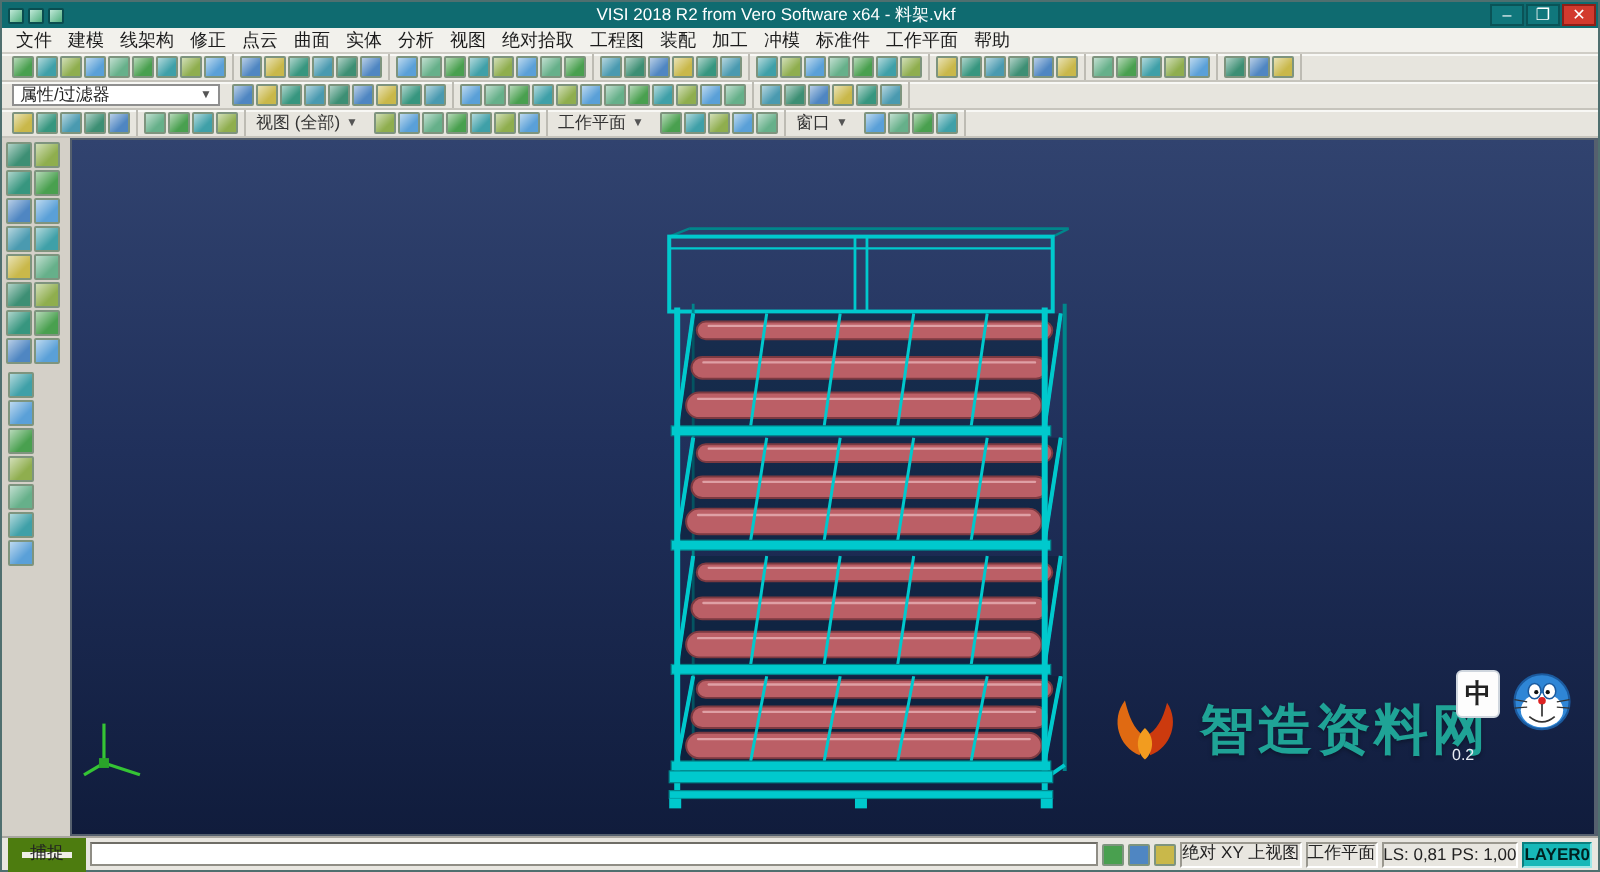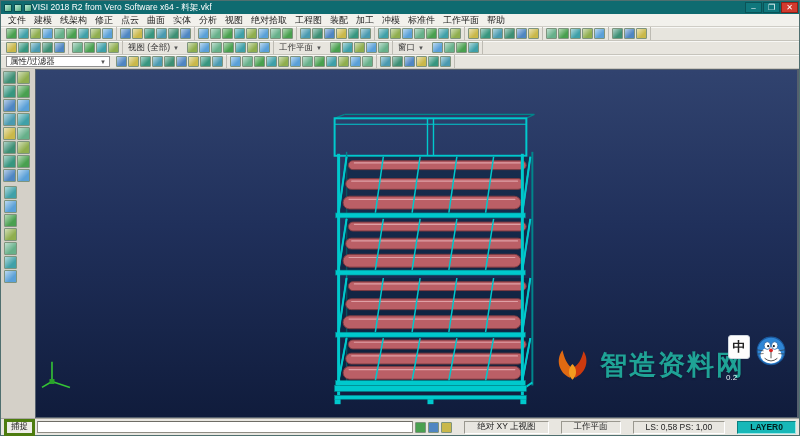--- a/index.html
+++ b/index.html
@@ -4,21 +4,21 @@
 <style>
   * { margin:0; padding:0; box-sizing:border-box; }
   html,body { width:800px; height:436px; overflow:hidden; }
   body { font-family:"Liberation Sans","DejaVu Sans",sans-serif; background:#d4d0c8; }
   .window { width:800px; height:436px; display:flex; flex-direction:column; border:1px solid #4f6f6f; background:#d4d0c8; }
 
   
   .titlebar { height:13px; background:#0f6b70; color:#fff; display:flex; align-items:center; padding:0 1px 0 3px; flex:0 0 auto; }
   .title-qicons { display:flex; gap:2px; }
   .qicon { width:8px; height:8px; border-radius:1px; background:linear-gradient(135deg,#bfe8d8,#4fae7d); border:1px solid #0a4d50; }
-  .title-text { flex:1; text-align:left; font-size:8.5px; white-space:nowrap; overflow:hidden; }
+  .title-text { flex:1; text-align:center; font-size:8.5px; white-space:nowrap; overflow:hidden; }
   .win-btn { width:17px; height:11px; display:flex; align-items:center; justify-content:center; font-size:8px; color:#fff; margin-left:1px; background:#10777c; border:1px solid #0a5357; }
   .win-btn.close { background:#d23a2e; border-color:#8e1f17; }
 
   
   .menubar { height:13px; background:#f2f1ec; border-bottom:1px solid #cfcdc6; display:flex; align-items:center; font-size:9px; color:#1c1c1c; padding-left:3px; flex:0 0 auto; }
   .menu-item { padding:0 4px; white-space:nowrap; }
 
   
   .toolbar { height:14px; background:#e7e5de; display:flex; align-items:center; padding:0 2px; border-bottom:1px solid #c6c4bc; box-shadow:inset 0 1px 0 #f8f8f5; flex:0 0 auto; }
   .tb-group { display:flex; gap:1px; padding:0 3px; border-right:1px solid #bdbbb3; align-items:center; height:100%; }
@@ -39,24 +39,24 @@
 
   .watermark { position:absolute; right:52px; bottom:34px; display:flex; align-items:flex-end; gap:7px; }
   .wm-text { font-size:27px; font-weight:bold; letter-spacing:2px; white-space:nowrap; text-shadow:0 1px 2px rgba(0,0,0,.35); }
 
   .sticker { position:absolute; right:8px; bottom:46px; display:flex; align-items:flex-start; gap:3px; }
   .bubble { width:22px; height:24px; background:#fdfdfd; border:1px solid #cfd6de; border-radius:3px; display:flex; align-items:center; justify-content:center; font-size:13px; font-weight:bold; color:#222; }
   .sticker-caption { position:absolute; left:-2px; bottom:-11px; color:#e8ecf4; font-size:8px; }
 
   
   .statusbar { height:17px; flex:0 0 auto; background:#e8e6e0; border-top:1px solid #a8a6a0; display:flex; align-items:center; gap:2px; padding:0 3px; font-size:8.5px; color:#222; }
-  .sb-btn { border:3px solid #4d7c0f; background:#efeee8; padding:0 4px; height:17px; display:flex; align-items:center; white-space:nowrap; }
+  .sb-btn { border:7px solid #4d7c0f; background:#efeee8; padding:0 4px; height:17px; display:flex; align-items:center; white-space:nowrap; }
   .sb-field { flex:1 1 auto; height:12px; background:#fff; border:1px solid #8f8d85; border-top-color:#6f6d66; }
   .sb-ico { width:11px; height:11px; border:1px solid #7e947e; border-radius:1px; background-image:linear-gradient(135deg,rgba(255,255,255,.6),rgba(255,255,255,0) 65%); }
-  .sb-seg { border:1px solid; border-color:#9a988f #ffffff #ffffff #9a988f; padding:0 12px; height:13px; display:flex; align-items:center; white-space:nowrap;margin-left:10px; }
+  .sb-seg { border:1px solid; border-color:#9a988f #ffffff #ffffff #9a988f; padding:0 0; height:13px; display:flex; align-items:center; white-space:nowrap; }
   .layer-badge { background:#17b8b8; color:#00201f; font-weight:bold; border-color:#0a7f7f #9be7e7 #9be7e7 #0a7f7f; }
   .coords { color:#c40000; font-weight:bold; gap:4px; }
 </style>
 </head>
 <body>
 
 <div class="window">
 
   <div class="titlebar">
     <div class="title-qicons">
@@ -153,20 +153,59 @@
           <span class="tb-icon" style="background-color: rgb(143, 174, 78);"></span>
           <span class="tb-icon" style="background-color: rgb(90, 160, 216);"></span>
         </div>
         <div class="tb-group">
           <span class="tb-icon" style="background-color: rgb(61, 143, 116);"></span>
           <span class="tb-icon" style="background-color: rgb(79, 134, 194);"></span>
           <span class="tb-icon" style="background-color: rgb(201, 184, 74);"></span>
         </div>
       </div>
       <div class="toolbar">
+        <div class="tb-dropdown">
+          <span>属性/过滤器</span>
+          <span class="tb-caret">▼</span>
+        </div>
+        <div class="tb-group">
+          <span class="tb-icon" style="background-color: rgb(79, 134, 194);"></span>
+          <span class="tb-icon" style="background-color: rgb(201, 184, 74);"></span>
+          <span class="tb-icon" style="background-color: rgb(55, 150, 127);"></span>
+          <span class="tb-icon" style="background-color: rgb(74, 154, 176);"></span>
+          <span class="tb-icon" style="background-color: rgb(61, 143, 116);"></span>
+          <span class="tb-icon" style="background-color: rgb(79, 134, 194);"></span>
+          <span class="tb-icon" style="background-color: rgb(201, 184, 74);"></span>
+          <span class="tb-icon" style="background-color: rgb(55, 150, 127);"></span>
+          <span class="tb-icon" style="background-color: rgb(74, 154, 176);"></span>
+        </div>
+        <div class="tb-group">
+          <span class="tb-icon" style="background-color: rgb(90, 160, 216);"></span>
+          <span class="tb-icon" style="background-color: rgb(102, 176, 138);"></span>
+          <span class="tb-icon" style="background-color: rgb(73, 160, 79);"></span>
+          <span class="tb-icon" style="background-color: rgb(63, 160, 168);"></span>
+          <span class="tb-icon" style="background-color: rgb(143, 174, 78);"></span>
+          <span class="tb-icon" style="background-color: rgb(90, 160, 216);"></span>
+          <span class="tb-icon" style="background-color: rgb(102, 176, 138);"></span>
+          <span class="tb-icon" style="background-color: rgb(73, 160, 79);"></span>
+          <span class="tb-icon" style="background-color: rgb(63, 160, 168);"></span>
+          <span class="tb-icon" style="background-color: rgb(143, 174, 78);"></span>
+          <span class="tb-icon" style="background-color: rgb(90, 160, 216);"></span>
+          <span class="tb-icon" style="background-color: rgb(102, 176, 138);"></span>
+        </div>
+        <div class="tb-group">
+          <span class="tb-icon" style="background-color: rgb(74, 154, 176);"></span>
+          <span class="tb-icon" style="background-color: rgb(61, 143, 116);"></span>
+          <span class="tb-icon" style="background-color: rgb(79, 134, 194);"></span>
+          <span class="tb-icon" style="background-color: rgb(201, 184, 74);"></span>
+          <span class="tb-icon" style="background-color: rgb(55, 150, 127);"></span>
+          <span class="tb-icon" style="background-color: rgb(74, 154, 176);"></span>
+        </div>
+      </div>
+      <div class="toolbar">
         <div class="tb-group">
           <span class="tb-icon" style="background-color: rgb(201, 184, 74);"></span>
           <span class="tb-icon" style="background-color: rgb(55, 150, 127);"></span>
           <span class="tb-icon" style="background-color: rgb(74, 154, 176);"></span>
           <span class="tb-icon" style="background-color: rgb(61, 143, 116);"></span>
           <span class="tb-icon" style="background-color: rgb(79, 134, 194);"></span>
         </div>
         <div class="tb-group">
           <span class="tb-icon" style="background-color: rgb(102, 176, 138);"></span>
           <span class="tb-icon" style="background-color: rgb(73, 160, 79);"></span>
@@ -199,59 +238,20 @@
         </div>
         <div class="tb-label">
           <span>窗口</span>
           <span class="tb-caret">▼</span>
         </div>
         <div class="tb-group">
           <span class="tb-icon" style="background-color: rgb(90, 160, 216);"></span>
           <span class="tb-icon" style="background-color: rgb(102, 176, 138);"></span>
           <span class="tb-icon" style="background-color: rgb(73, 160, 79);"></span>
           <span class="tb-icon" style="background-color: rgb(63, 160, 168);"></span>
-        </div>
-      </div>
-      <div class="toolbar">
-        <div class="tb-dropdown">
-          <span>属性/过滤器</span>
-          <span class="tb-caret">▼</span>
-        </div>
-        <div class="tb-group">
-          <span class="tb-icon" style="background-color: rgb(79, 134, 194);"></span>
-          <span class="tb-icon" style="background-color: rgb(201, 184, 74);"></span>
-          <span class="tb-icon" style="background-color: rgb(55, 150, 127);"></span>
-          <span class="tb-icon" style="background-color: rgb(74, 154, 176);"></span>
-          <span class="tb-icon" style="background-color: rgb(61, 143, 116);"></span>
-          <span class="tb-icon" style="background-color: rgb(79, 134, 194);"></span>
-          <span class="tb-icon" style="background-color: rgb(201, 184, 74);"></span>
-          <span class="tb-icon" style="background-color: rgb(55, 150, 127);"></span>
-          <span class="tb-icon" style="background-color: rgb(74, 154, 176);"></span>
-        </div>
-        <div class="tb-group">
-          <span class="tb-icon" style="background-color: rgb(90, 160, 216);"></span>
-          <span class="tb-icon" style="background-color: rgb(102, 176, 138);"></span>
-          <span class="tb-icon" style="background-color: rgb(73, 160, 79);"></span>
-          <span class="tb-icon" style="background-color: rgb(63, 160, 168);"></span>
-          <span class="tb-icon" style="background-color: rgb(143, 174, 78);"></span>
-          <span class="tb-icon" style="background-color: rgb(90, 160, 216);"></span>
-          <span class="tb-icon" style="background-color: rgb(102, 176, 138);"></span>
-          <span class="tb-icon" style="background-color: rgb(73, 160, 79);"></span>
-          <span class="tb-icon" style="background-color: rgb(63, 160, 168);"></span>
-          <span class="tb-icon" style="background-color: rgb(143, 174, 78);"></span>
-          <span class="tb-icon" style="background-color: rgb(90, 160, 216);"></span>
-          <span class="tb-icon" style="background-color: rgb(102, 176, 138);"></span>
-        </div>
-        <div class="tb-group">
-          <span class="tb-icon" style="background-color: rgb(74, 154, 176);"></span>
-          <span class="tb-icon" style="background-color: rgb(61, 143, 116);"></span>
-          <span class="tb-icon" style="background-color: rgb(79, 134, 194);"></span>
-          <span class="tb-icon" style="background-color: rgb(201, 184, 74);"></span>
-          <span class="tb-icon" style="background-color: rgb(55, 150, 127);"></span>
-          <span class="tb-icon" style="background-color: rgb(74, 154, 176);"></span>
         </div>
       </div>
     </div>
 
   <div class="main">
 
     <div class="sidebar">
       <div class="sb-grid">
           <span class="sb-icon" style="background-color: rgb(61, 143, 116);"></span>
           <span class="sb-icon" style="background-color: rgb(143, 174, 78);"></span>
@@ -402,17 +402,17 @@
   </div>
 
   <div class="statusbar">
     <div class="sb-btn">捕捉</div>
     <div class="sb-field"></div>
     <span class="sb-ico" style="background:#49a04f"></span>
     <span class="sb-ico" style="background:#4f86c2"></span>
     <span class="sb-ico" style="background:#c9b84a"></span>
     <div class="sb-seg">绝对 XY 上视图</div>
     <div class="sb-seg">工作平面</div>
-    <div class="sb-seg">LS: 0,58  PS: 1,00</div>
+    <div class="sb-seg">LS: 0,81  PS: 1,00</div>
     <div class="sb-seg layer-badge">LAYER0</div>
   </div>
 
 </div>
 
 </body></html>

